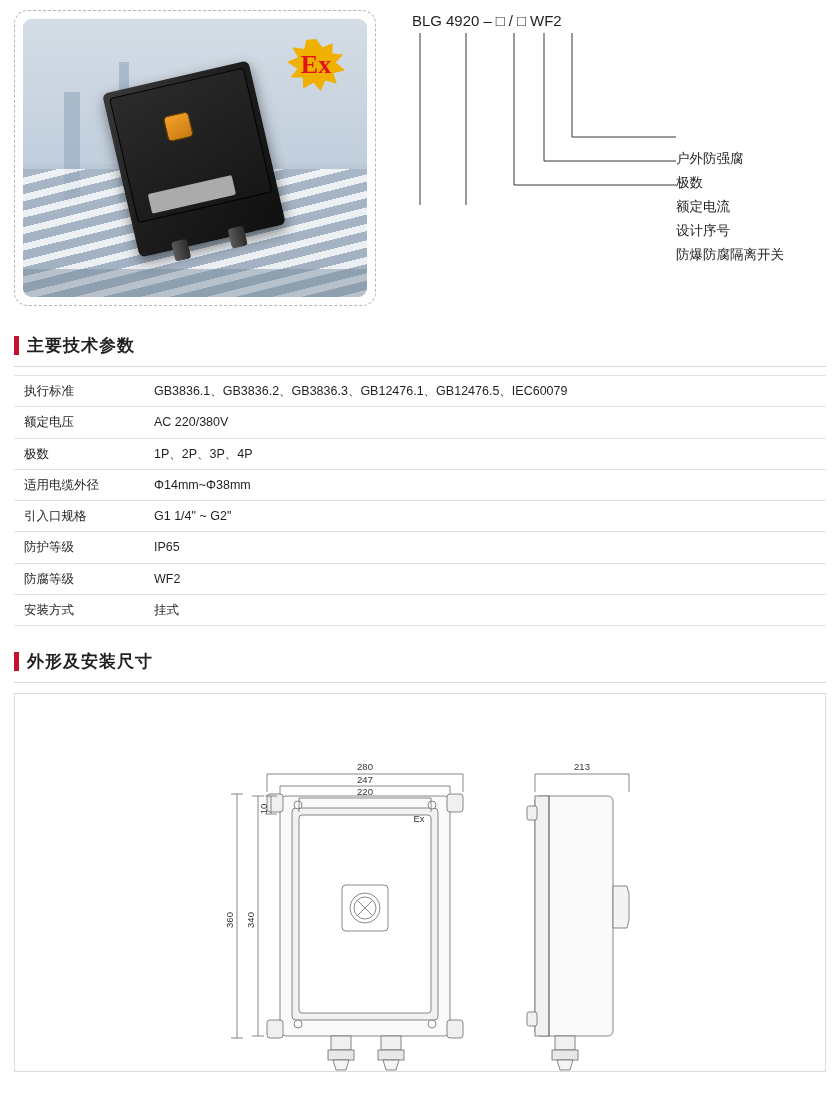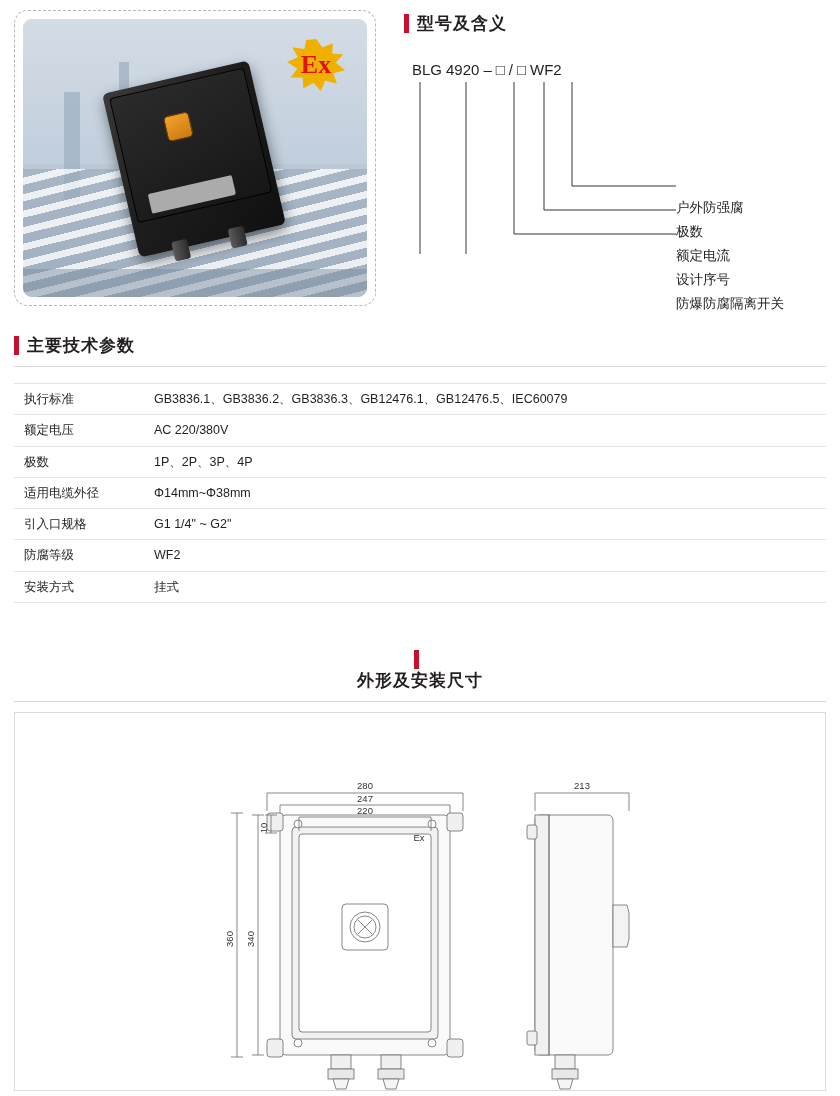--- a/index.html
+++ b/index.html
@@ -126,35 +126,35 @@
   .leader-labels { position:absolute; left: 272px; top: 0; width: 160px; }
   .leader-labels div {
     position:absolute; font-size: 13.5px; white-space: nowrap; color:#231f20;margin-top:20px;
   }
 
   
   .params { position: absolute; left: 14px; top: 334px; width: 812px; }
   .params .sec-head { margin-bottom: 9px; }
   table.spec {
     width: 100%; border-collapse: collapse; font-size: 12.5px;
-    margin-top: 16px;
+    margin-top: 8px;
   }
   table.spec td {
     border-bottom: 1px solid #e2e2e2;
     padding: 7px 6px;
     color: #231f20;
     line-height: 1.3;
   }
   table.spec tr:first-child td { border-top: 1px solid #e2e2e2; }
   table.spec td.k { width: 128px; padding-left: 10px; }
   table.spec td.v { padding-left: 12px; }
 
   
   .dims { position: absolute; left: 14px; top: 650px; width: 812px; }
-  .dims .sec-head { margin-bottom: 9px; flex-direction: column; }
+  .dims .sec-head { margin-bottom: 9px; }
   .dims-frame {
     margin-top: 10px;
     border: 1px solid #dcdcdc;
     height: 379px;
     position: relative;
     background: #fff;
   }
   .dims-frame svg { position:absolute; left:0; top:0; }
   .tiny { font-size: 9.5px; fill: #333; font-family:"Liberation Sans", sans-serif; }
 </style>
@@ -184,24 +184,20 @@
         </div>
 
         <div class="ex-badge">
           <div class="burst"></div>
           <span>Ex</span>
         </div>
       </div>
     </div>
 
     <div class="model">
-      <div class="sec-head model-head">
-        <span class="bar"></span>
-        <span>型号及含义</span>
-      </div>
 
       <div class="code-row">
         <span class="seg">BLG</span>
         <span class="seg">4920</span>
         <span class="seg">–</span>
         <span class="seg">□</span>
         <span class="seg">/</span>
         <span class="seg">□</span>
         <span class="seg">WF2</span>
       </div>
@@ -255,20 +251,24 @@
         </tr>
         <tr>
           <td class="k">适用电缆外径</td>
           <td class="v">Φ14mm~Φ38mm</td>
         </tr>
         <tr>
           <td class="k">引入口规格</td>
           <td class="v">G1 1/4" ~ G2"</td>
         </tr>
         <tr>
+          <td class="k">防护等级</td>
+          <td class="v">IP65</td>
+        </tr>
+        <tr>
           <td class="k">防腐等级</td>
           <td class="v">WF2</td>
         </tr>
         <tr>
           <td class="k">安装方式</td>
           <td class="v">挂式</td>
         </tr>
       </tbody>
     </table>
   </div>

